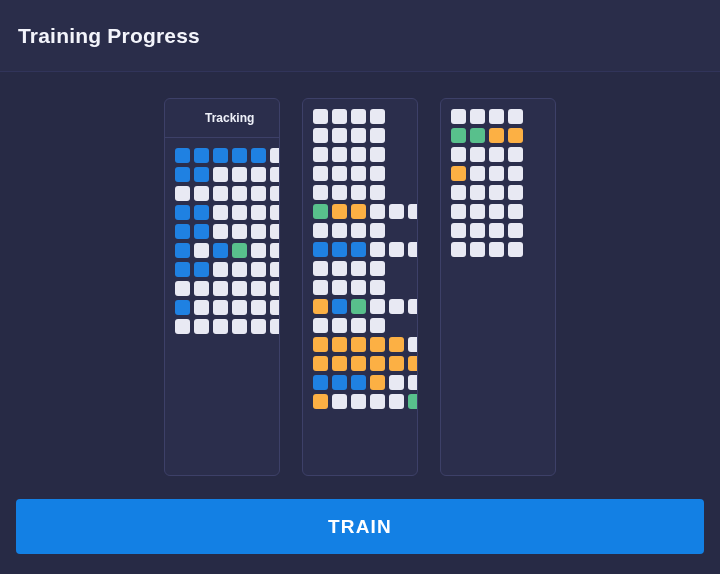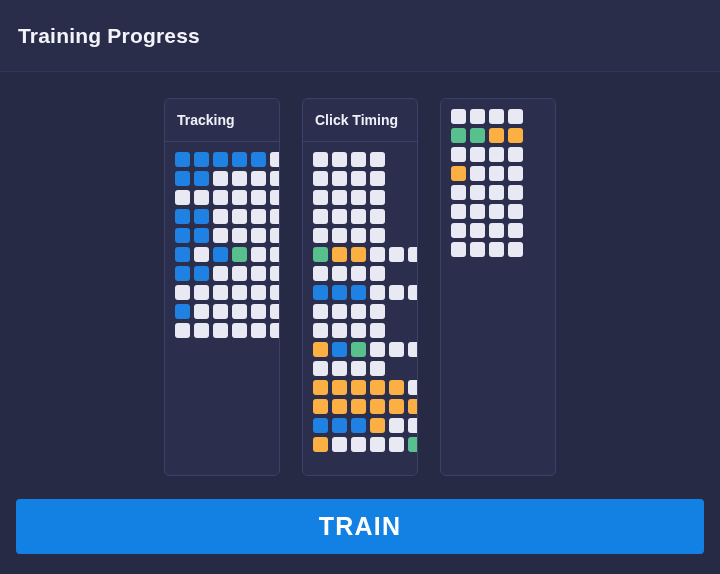--- a/index.html
+++ b/index.html
@@ -70,25 +70,26 @@
     flex-direction: column;
     overflow: hidden;
   }
   .panel-header {
     padding: 10px 12px 9px 12px;
     border-bottom: 1px solid #3d4068;
     box-sizing: border-box;
   }
   .panel-title {
     color: #eef0f8;
-    font-size: 14px;
+    font-size: 12px;
     font-weight: bold;
     line-height: 1.62;
     display: block;
     word-break: break-word;
+    margin-left: 28px;
   }
   .panel-body {
     flex: 1 1 auto;
     padding: 10px 0 10px 10px;
     box-sizing: border-box;
   }
   .grid-row {
     display: flex;
     gap: 4px;
     margin-bottom: 4px;
@@ -113,21 +114,21 @@
     box-sizing: border-box;
   }
   #train-button {
     width: 100%;
     height: 55px;
     background: #1380e4;
     border: none;
     border-radius: 4px;
     color: #ffffff;
     font-family: "Liberation Sans", sans-serif;
-    font-size: 25px;
+    font-size: 19px;
     font-weight: bold;
     letter-spacing: 1.2px;
     cursor: pointer;
     display: flex;
     align-items: center;
     justify-content: center;
   }
 </style>
 </head>
 <body>
@@ -222,23 +223,20 @@
               <div class="cell empty"></div>
               <div class="cell empty"></div>
               <div class="cell empty"></div>
               <div class="cell empty"></div>
               <div class="cell empty"></div>
               <div class="cell empty"></div>
             </div>
           </div>
         </div>
         <div class="panel">
-          <div class="panel-header">
-            <span class="panel-title">Click Timing</span>
-          </div>
           <div class="panel-body">
             <div class="grid-row">
               <div class="cell empty"></div>
               <div class="cell empty"></div>
               <div class="cell empty"></div>
               <div class="cell empty"></div>
             </div>
             <div class="grid-row">
               <div class="cell empty"></div>
               <div class="cell empty"></div>

